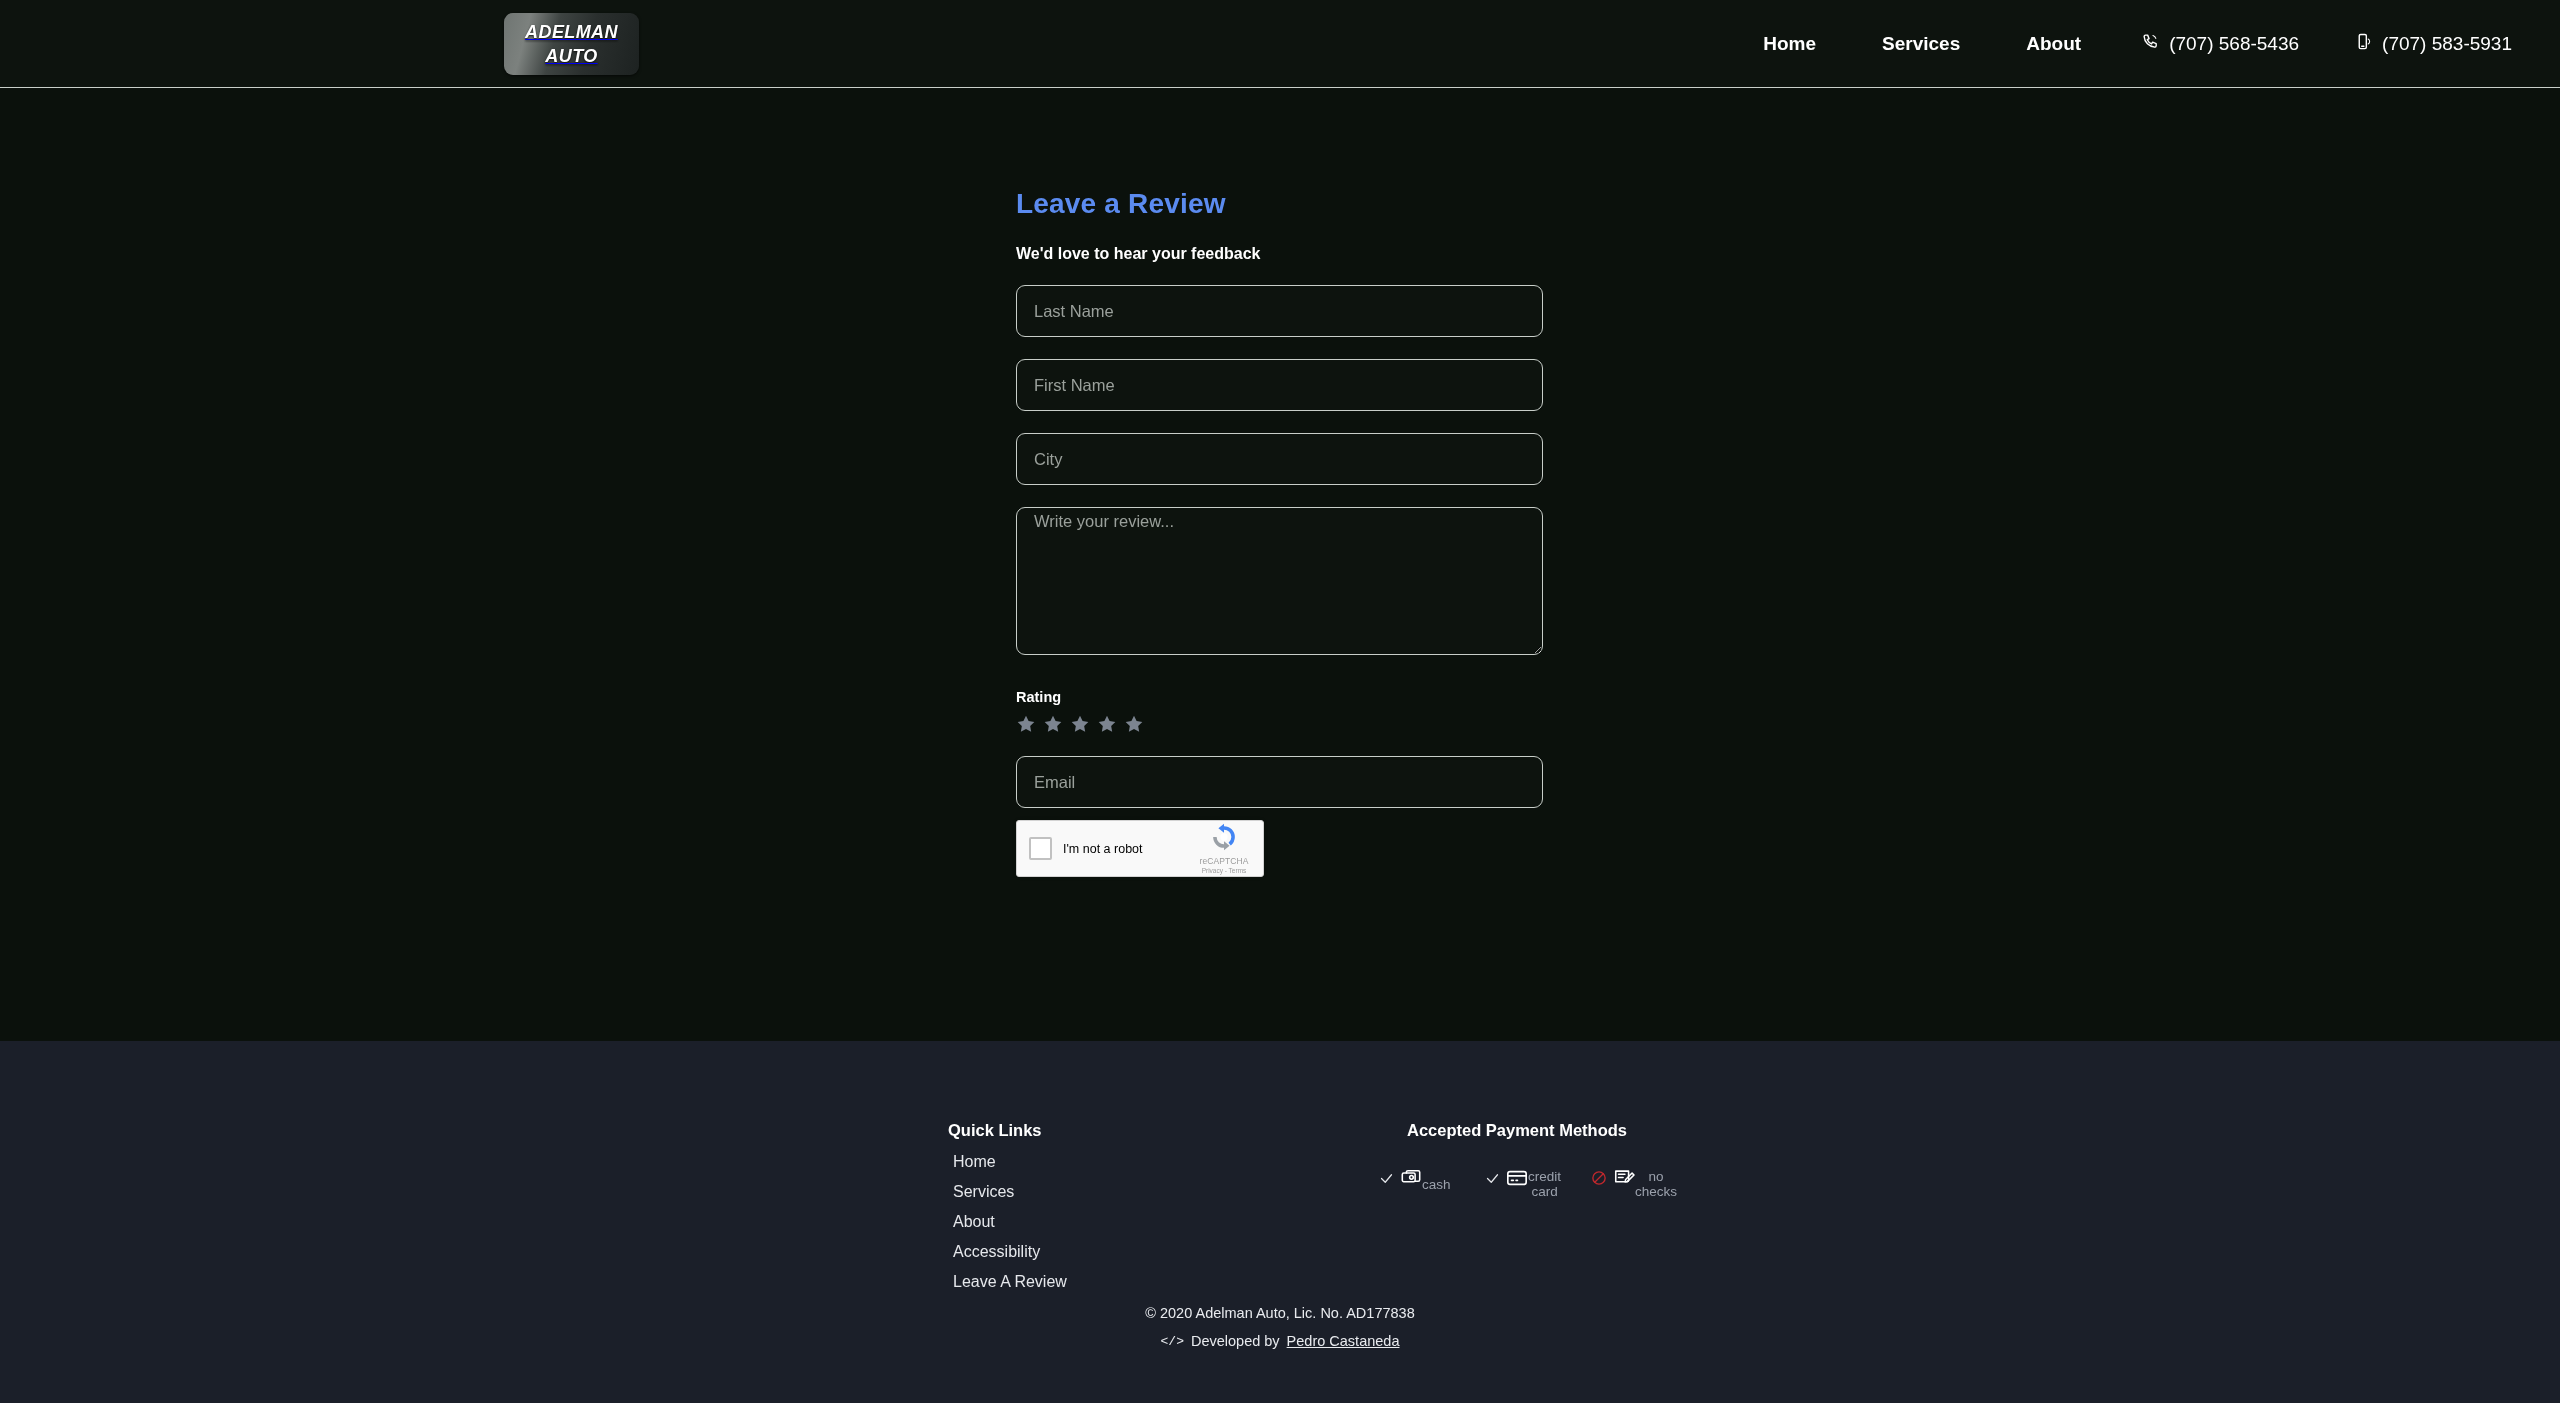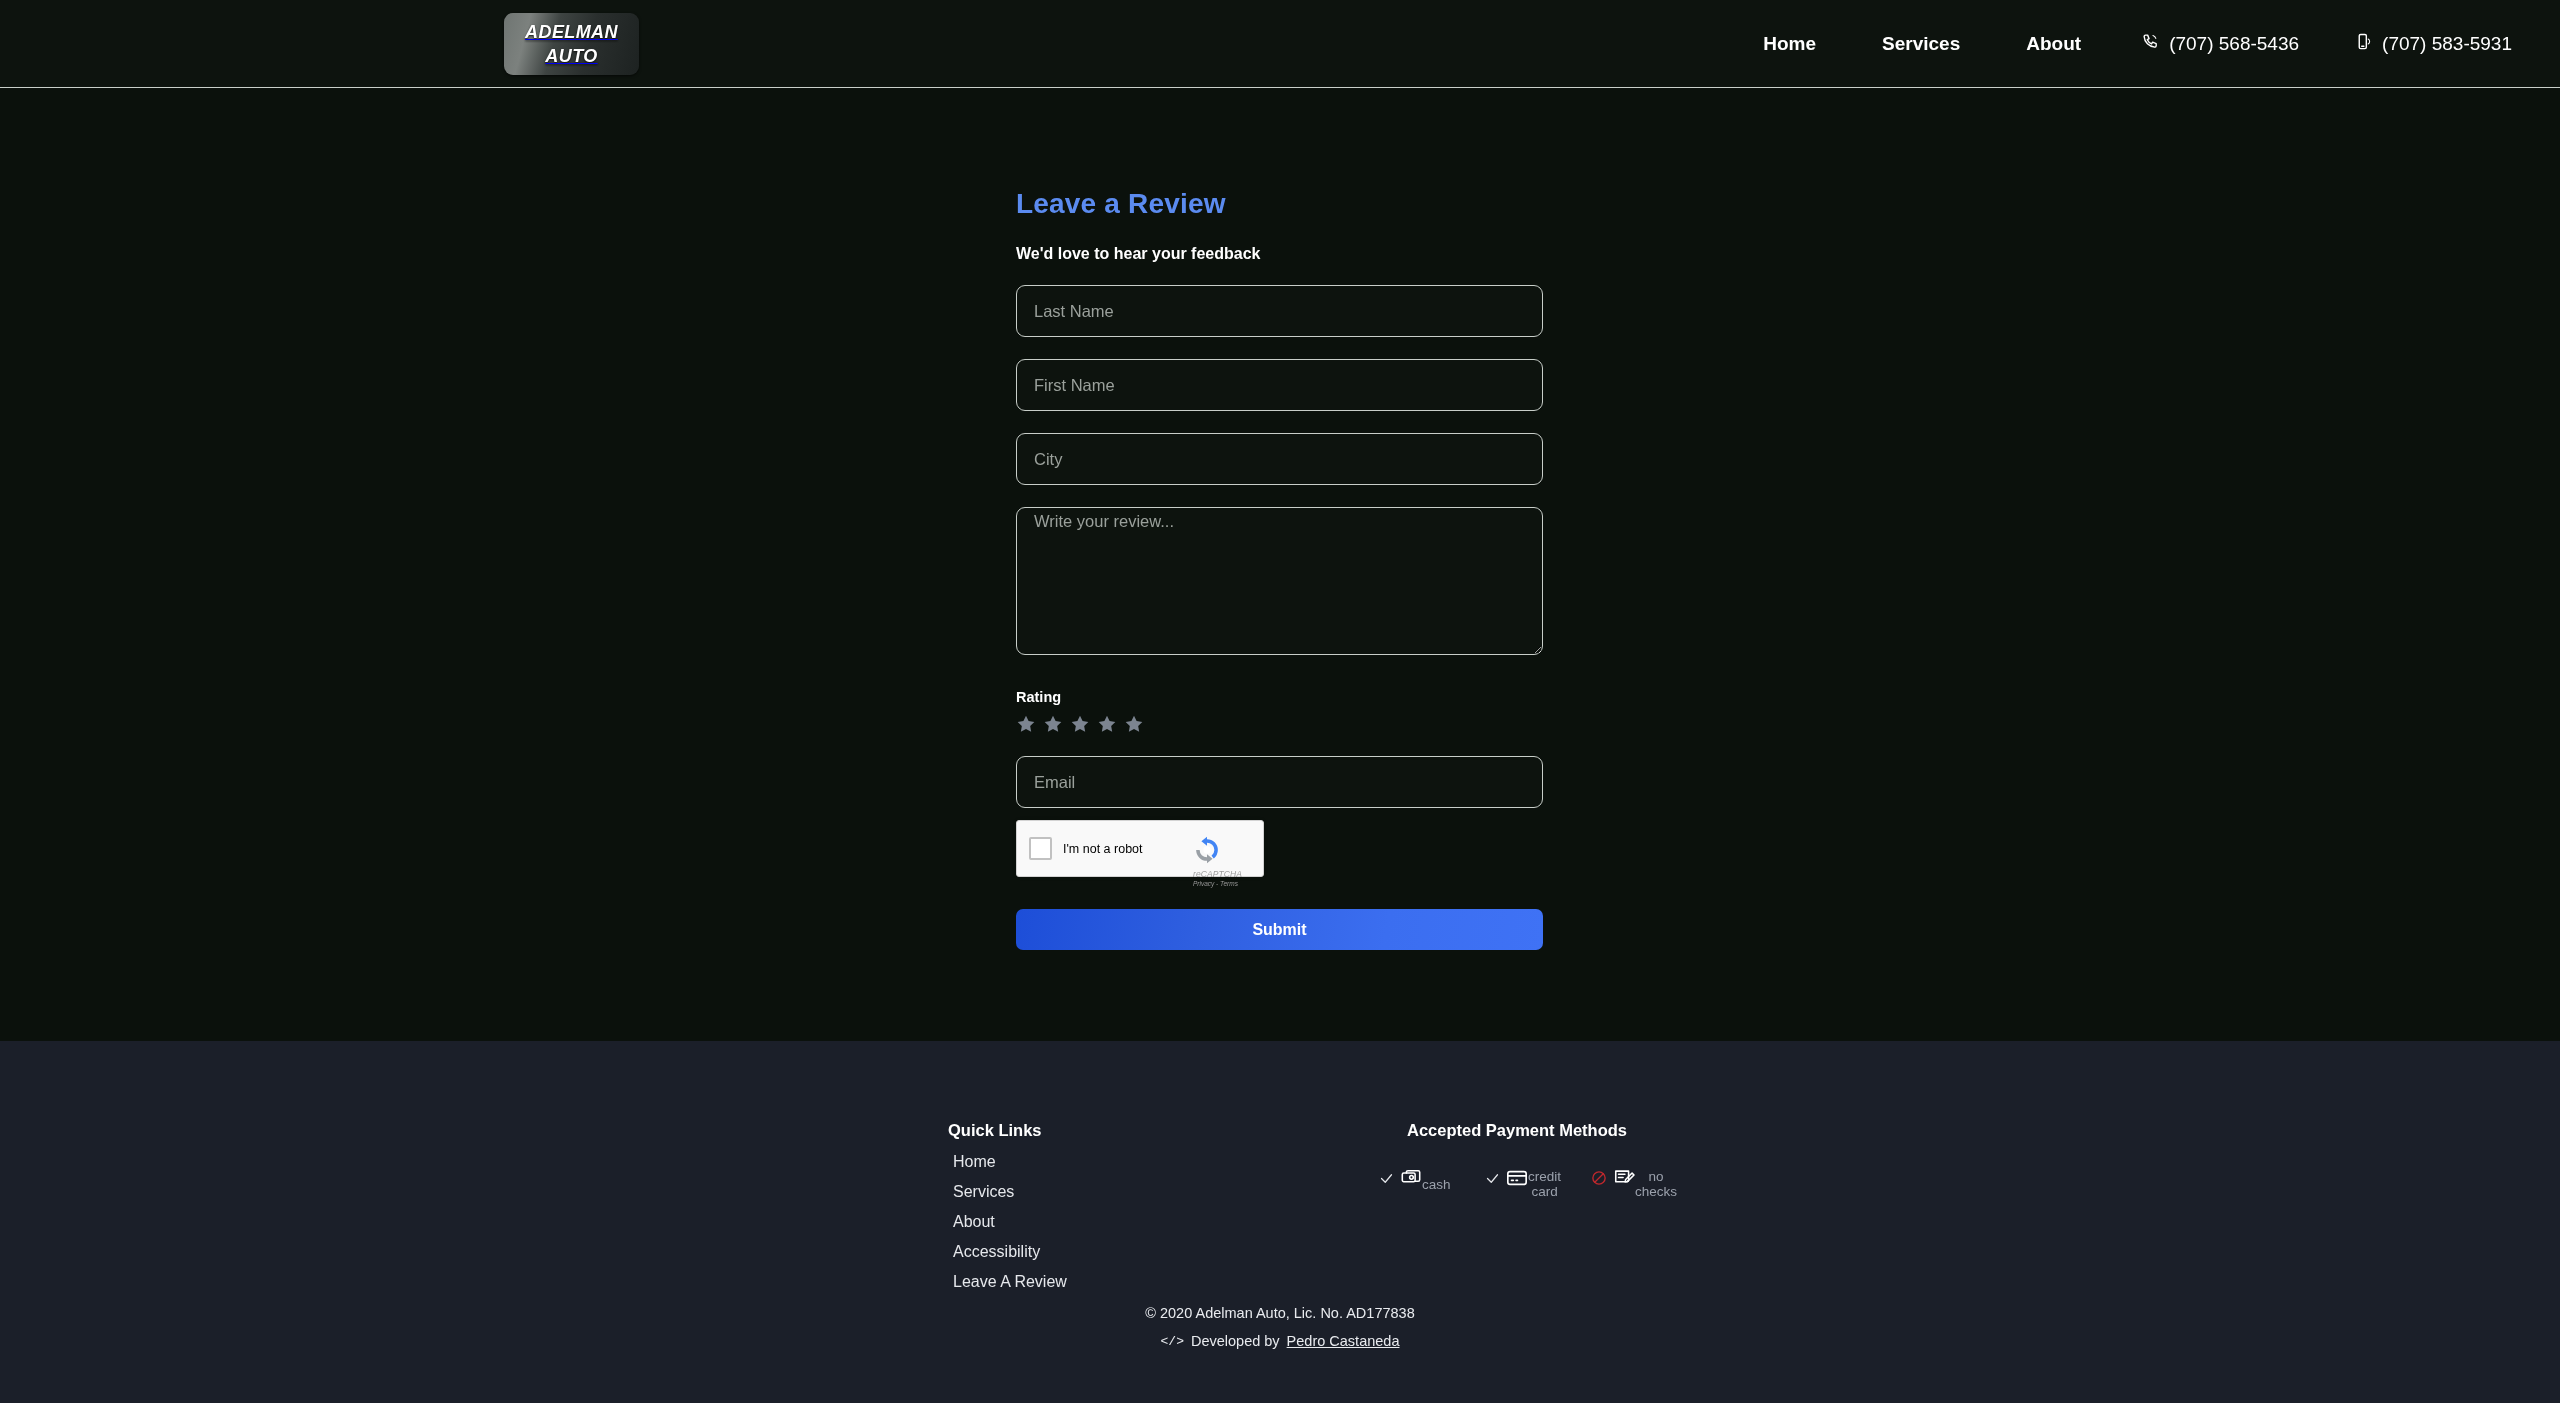--- a/index.html
+++ b/index.html
@@ -157,23 +157,23 @@
   }
   .rc-text {
     color: #000;
     font-size: 12.5px;
     margin-left: 11px;
     font-family: "Liberation Sans", sans-serif;
   }
   .rc-brand {
     position: absolute;
     right: 8px;
-    top: 15px;
+    top: 2px;
     width: 62px;
-    font-style: italic;
+    text-align: center;
   }
   .rc-name {
     color: #9b9b9b;
     font-size: 8.5px;
     margin-top: 1px;
     letter-spacing: 0.1px;
   }
   .rc-legal {
     color: #9b9b9b;
     font-size: 6.5px;
@@ -359,21 +359,20 @@
           <path d="M20 6 L20 1 L12 7.5 L20 14 L20 9.5 a10.5 10.5 0 0 1 10.5 10.5 h5 A15.5 15.5 0 0 0 20 4.5 z" fill="#4285f4"></path>
           <path d="M20 34 L20 39 L28 32.5 L20 26 L20 30.5 A10.5 10.5 0 0 1 9.5 20 h-5 A15.5 15.5 0 0 0 20 35.5 z" fill="#9aa0a6"></path>
           <path d="M30.5 20 a10.5 10.5 0 0 1 -4 8.2 l3.2 3.8 A15.5 15.5 0 0 0 35.5 20 z" fill="#4285f4"></path>
           <circle cx="20" cy="20" r="5.2" fill="#ffffff"></circle>
         </svg>
         <div class="rc-name">reCAPTCHA</div>
         <div class="rc-legal">Privacy - Terms</div>
       </div>
     </div>
 
-    <button class="submit">Submit</button>
   </div>
 </div>
 
 <div class="footer">
 
   <div class="quick">
     <div class="col-title">Quick Links</div>
     <ul class="quick-list">
       <li><a class="quick-link" href="#">Home</a></li>
       <li><a class="quick-link" href="#">Services</a></li>

